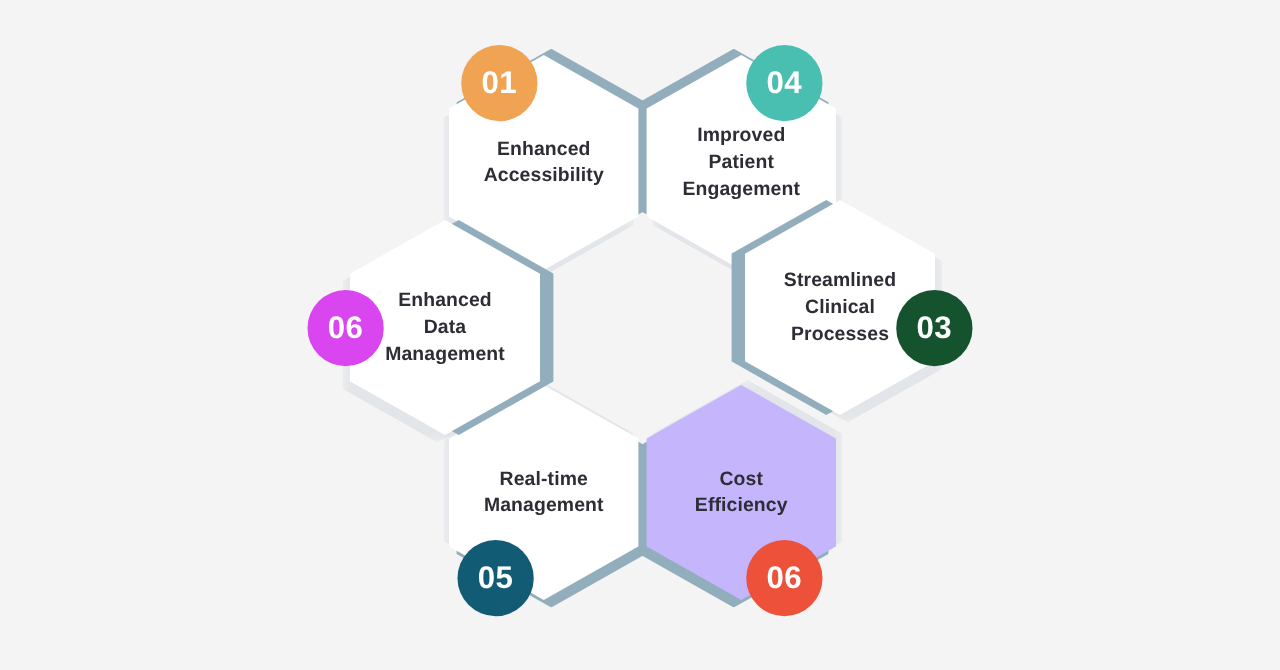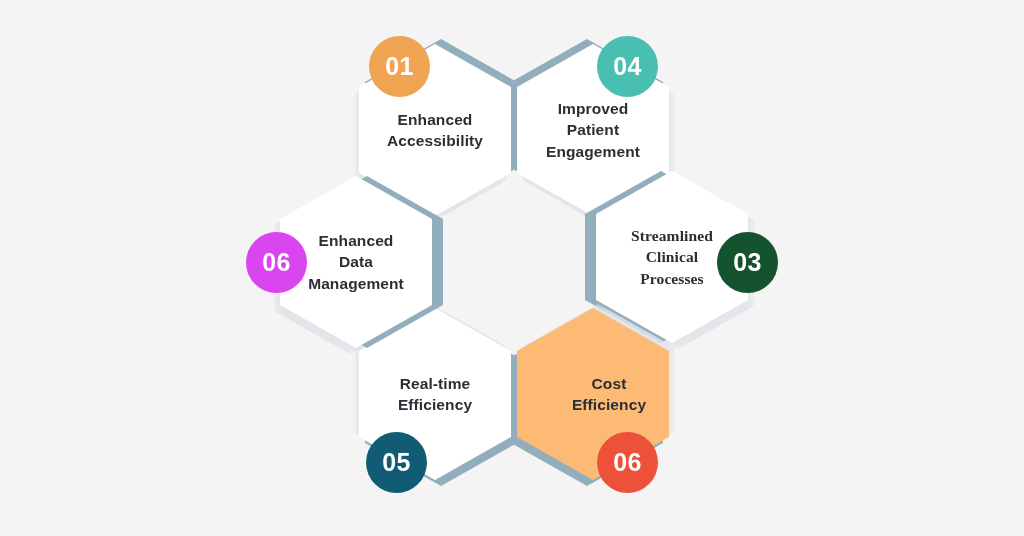--- a/index.html
+++ b/index.html
@@ -107,21 +107,21 @@
   #cell-1 .hex-shadow { transform: translate(-4px, 7px); }
   #badge-1 { left: 369px; top: 36px; }
 
   
   #cell-2 { left: 517px; top: 44px; }
   #cell-2 .hex-plate  { transform: translate(-6px, -5px); }
   #cell-2 .hex-shadow { transform: translate(5px, 7px); }
   #badge-2 { left: 597px; top: 36px; }
 
   
-  #cell-3 { left: 596px; top: 171px; font-family: Liberation Serif, serif; }
+  #cell-3 { left: 596px; top: 160px; }
   #cell-3 .hex-plate  { transform: translate(-11px, 0px); }
   #cell-3 .hex-shadow { transform: translate(6px, 6px); }
   #badge-3 { left: 717px; top: 232px; }
 
   
   #cell-4 { left: 517px; top: 308px; }
   #cell-4 .hex-plate  { transform: translate(-6px, 6px); }
   #cell-4 .hex-shadow { transform: translate(5px, -4px); }
   #badge-4 { left: 597px; top: 432px; }
 
@@ -177,35 +177,35 @@
 Processes</div>
       </div>
     </div>
     <div class="hex-badge" id="badge-3" style="background: #14532d;">
       <span>03</span>
     </div>
 
     <div class="hex-cell" id="cell-4">
       <div class="hex-shadow"></div>
       <div class="hex-plate" style="background: rgb(146, 174, 188);"></div>
-      <div class="hex-face" style="background: #fdba74; justify-content: flex-end;">
+      <div class="hex-face" style="background: #c4b5fd;">
         <div class="hex-label" style="color: rgb(45, 45, 53);">Cost
 Efficiency</div>
       </div>
     </div>
     <div class="hex-badge" id="badge-4" style="background: rgb(238, 81, 57);">
       <span>06</span>
     </div>
 
     <div class="hex-cell" id="cell-5">
       <div class="hex-shadow"></div>
       <div class="hex-plate" style="background: rgb(146, 174, 188);"></div>
       <div class="hex-face" style="background: rgb(255, 255, 255);">
         <div class="hex-label" style="color: rgb(45, 45, 53);">Real-time
-Efficiency</div>
+Management</div>
       </div>
     </div>
     <div class="hex-badge" id="badge-5" style="background: rgb(17, 92, 116);">
       <span>05</span>
     </div>
 
     <div class="hex-cell" id="cell-6">
       <div class="hex-shadow"></div>
       <div class="hex-plate" style="background: rgb(146, 174, 188);"></div>
       <div class="hex-face" style="background: rgb(255, 255, 255);">

